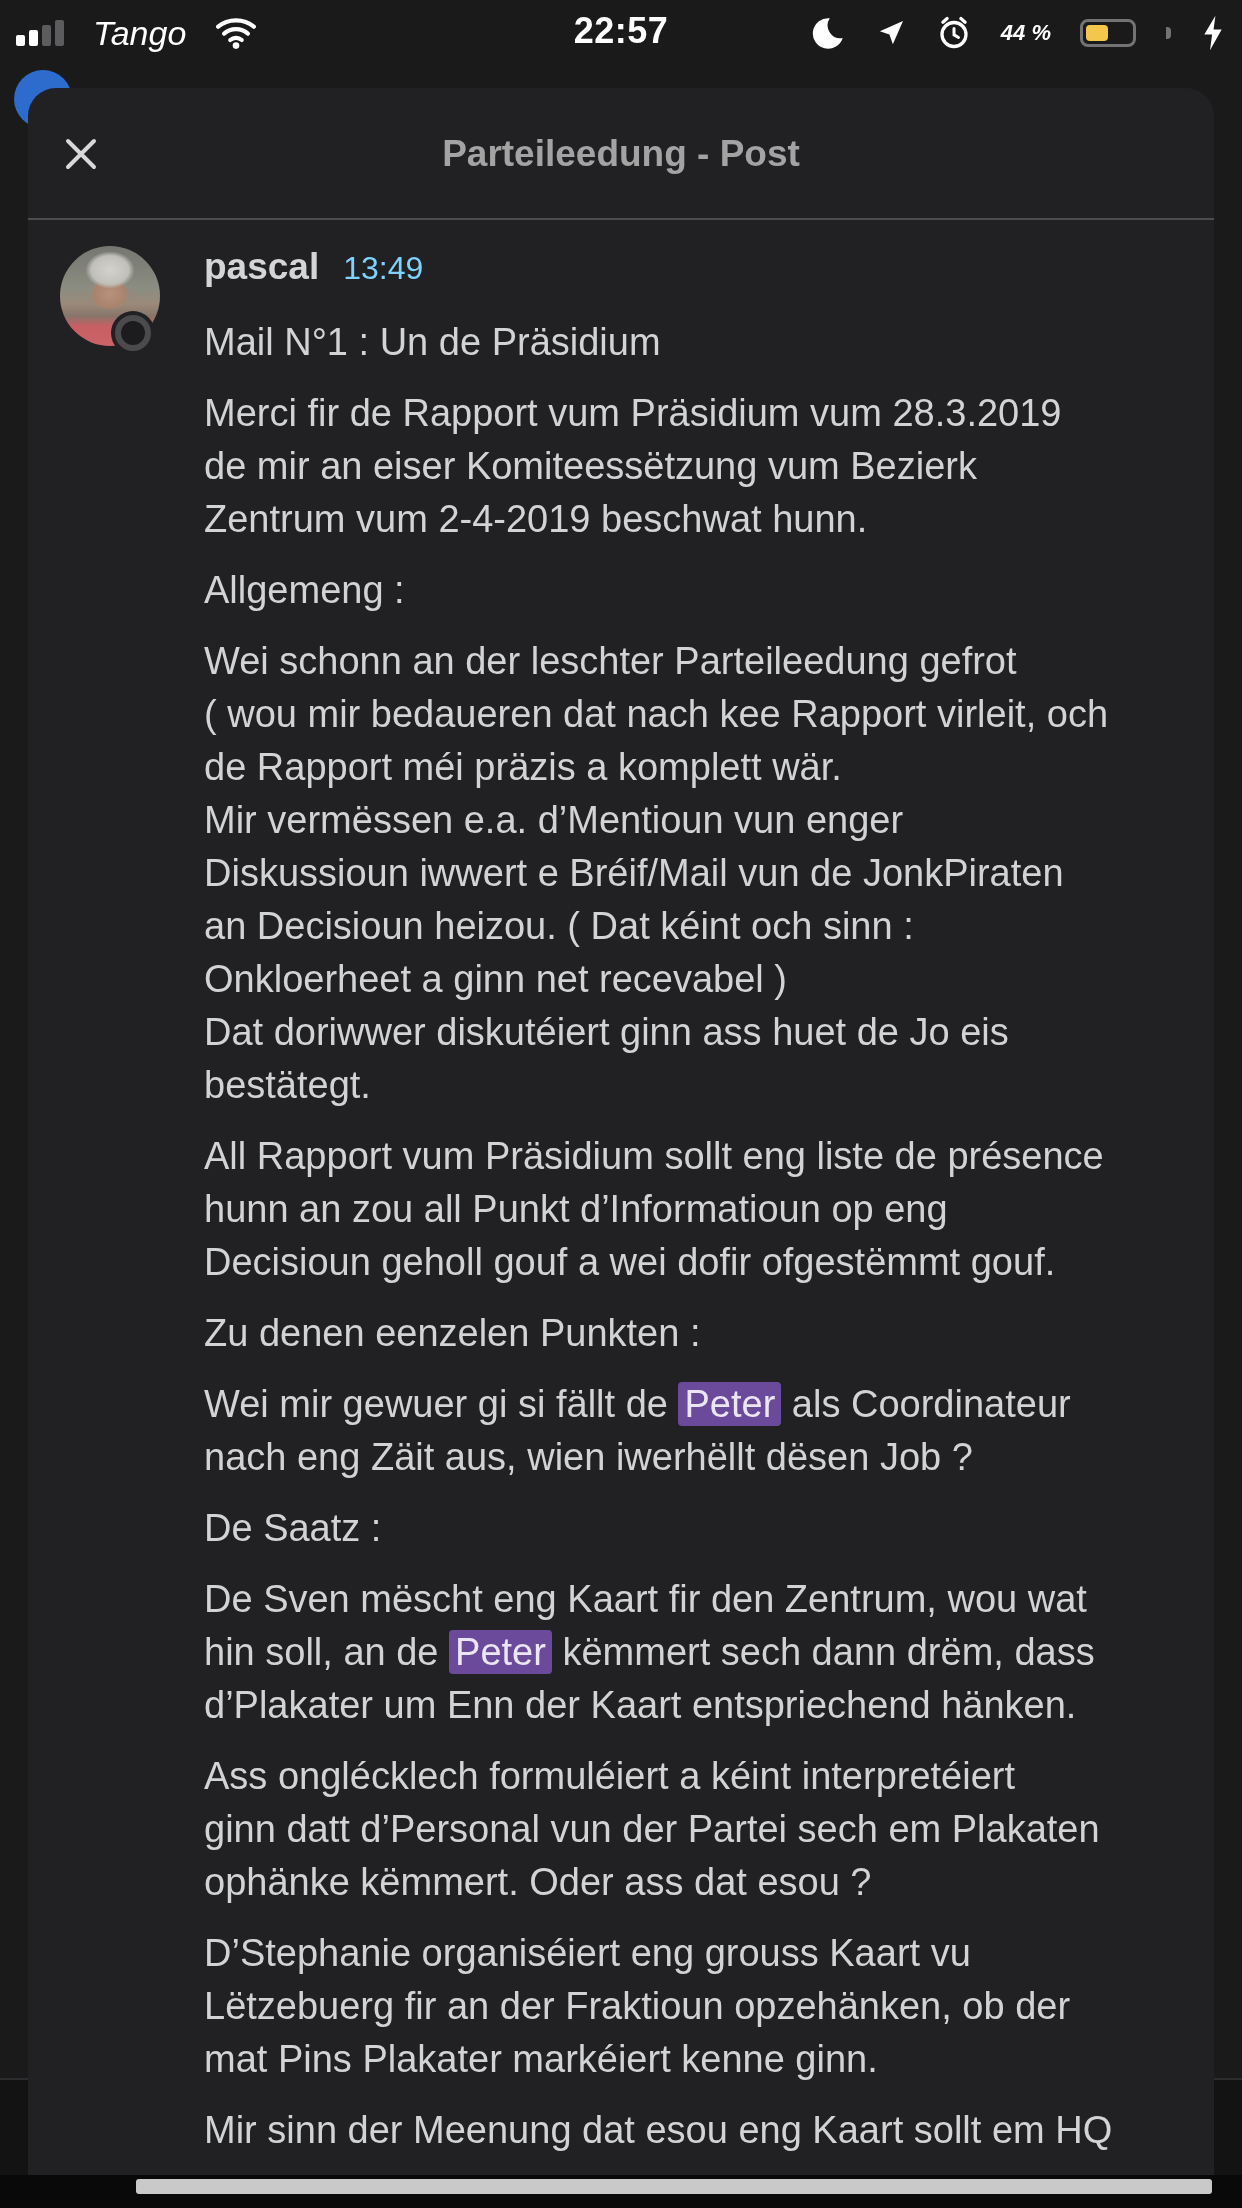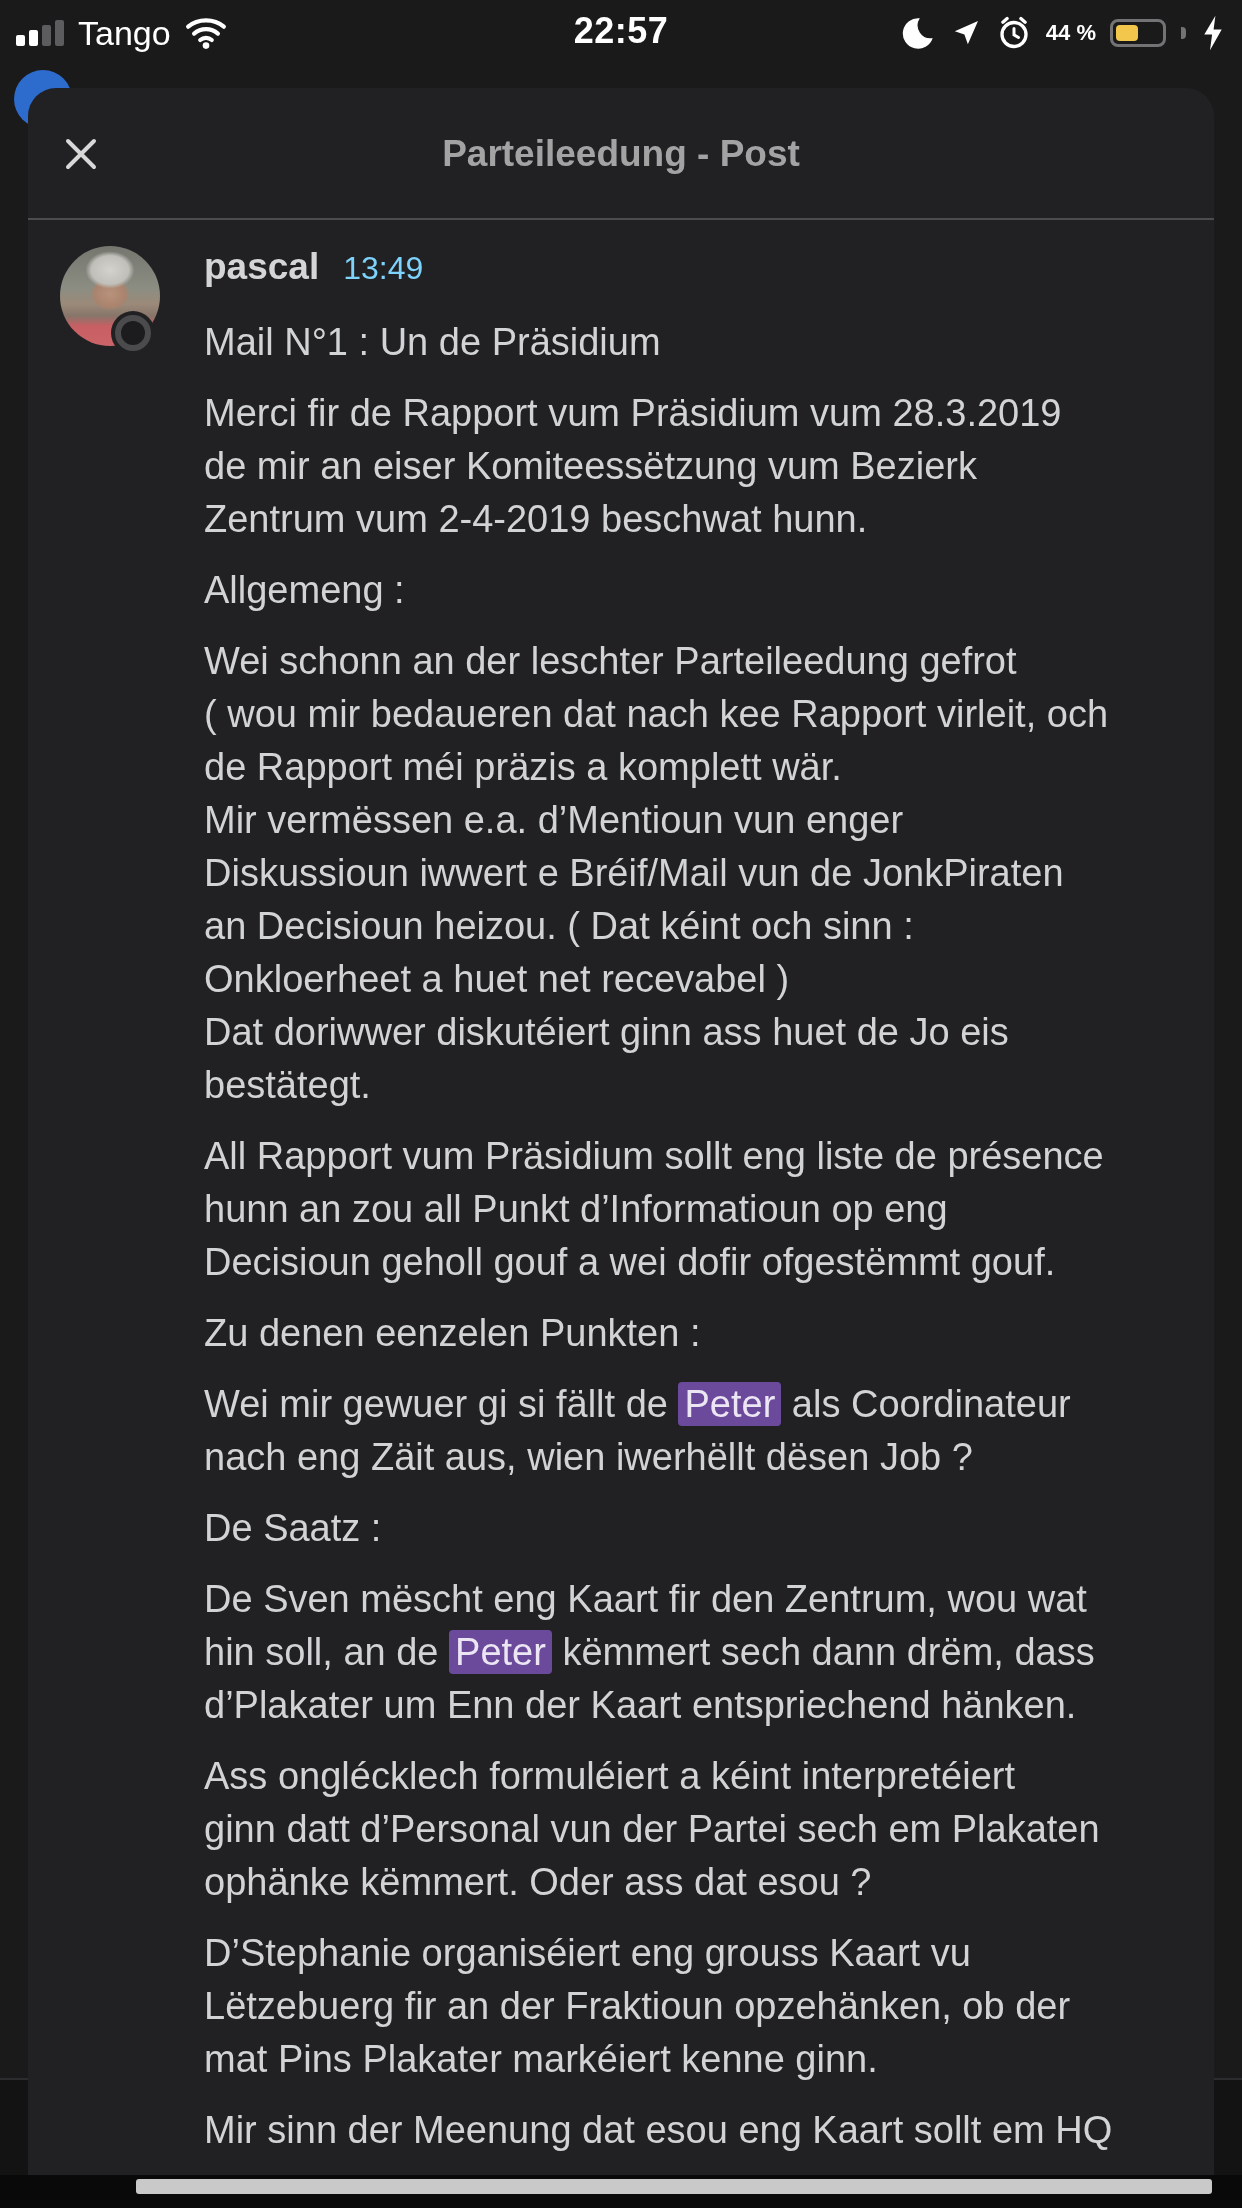--- a/index.html
+++ b/index.html
@@ -8,21 +8,21 @@
     background:#1a1a1b;
     font-family:"Liberation Sans","DejaVu Sans",sans-serif;
     -webkit-font-smoothing:antialiased;
   }
   
   .status-bar{
     position:absolute;top:0;left:0;right:0;height:60px;
     display:flex;align-items:center;justify-content:space-between;
     padding:6px 16px 0 16px;box-sizing:border-box;color:#fff;z-index:5;
   }
-  .sb-left,.sb-right{display:flex;align-items:center;gap:14px;}
+  .sb-left,.sb-right{display:flex;align-items:center;gap:29px;font-style:italic;}
   .sb-center{position:absolute;left:0;right:0;top:10px;text-align:center;
     font-size:36px;font-weight:700;letter-spacing:.5px;pointer-events:none;}
   .signal{display:flex;align-items:flex-end;gap:4px;height:26px;}
   .signal i{display:block;width:9px;border-radius:2px;background:#fff;}
   .signal i:nth-child(1){height:11px;}
   .signal i:nth-child(2){height:16px;}
   .signal i:nth-child(3){height:21px;background:#5c5c5e;}
   .signal i:nth-child(4){height:26px;background:#5c5c5e;}
   .carrier{font-size:34px;font-weight:400;}
   .sb-icon{display:block;}
@@ -148,21 +148,21 @@
         <div class="para">
           <div class="line">Allgemeng :</div>
         </div>
         <div class="para">
           <div class="line">Wei schonn an der leschter Parteileedung gefrot</div>
           <div class="line">( wou mir bedaueren dat nach kee Rapport virleit, och</div>
           <div class="line">de Rapport méi präzis a komplett wär.</div>
           <div class="line">Mir vermëssen e.a. d’Mentioun vun enger</div>
           <div class="line">Diskussioun iwwert e Bréif/Mail vun de JonkPiraten</div>
           <div class="line">an Decisioun heizou. ( Dat kéint och sinn :</div>
-          <div class="line">Onkloerheet a huet net recevabel )</div>
+          <div class="line">Onkloerheet a ginn net recevabel )</div>
           <div class="line">Dat doriwwer diskutéiert ginn ass huet de Jo eis</div>
           <div class="line">bestätegt.</div>
         </div>
         <div class="para">
           <div class="line">All Rapport vum Präsidium sollt eng liste de présence</div>
           <div class="line">hunn an zou all Punkt d’Informatioun op eng</div>
           <div class="line">Decisioun geholl gouf a wei dofir ofgestëmmt gouf.</div>
         </div>
         <div class="para">
           <div class="line">Zu denen eenzelen Punkten :</div>

